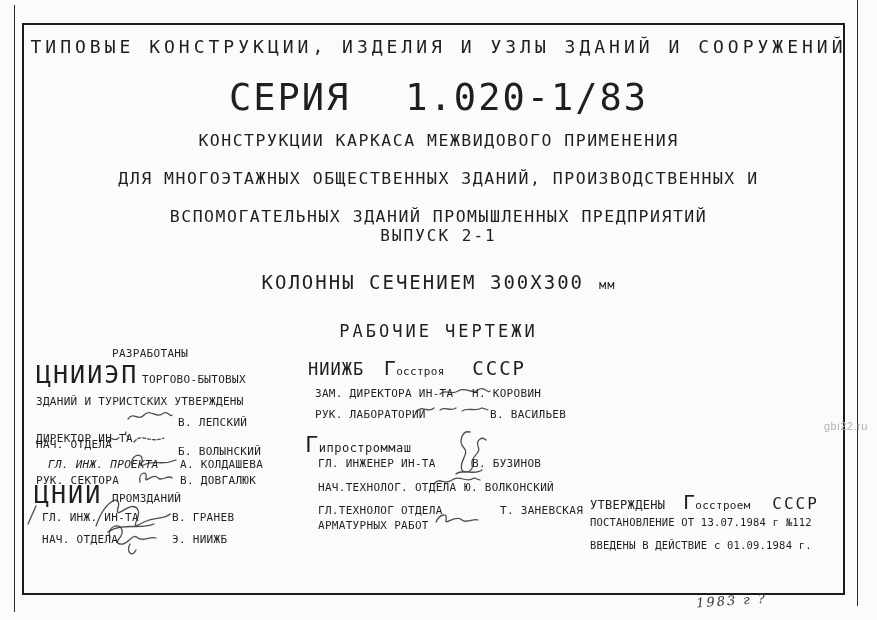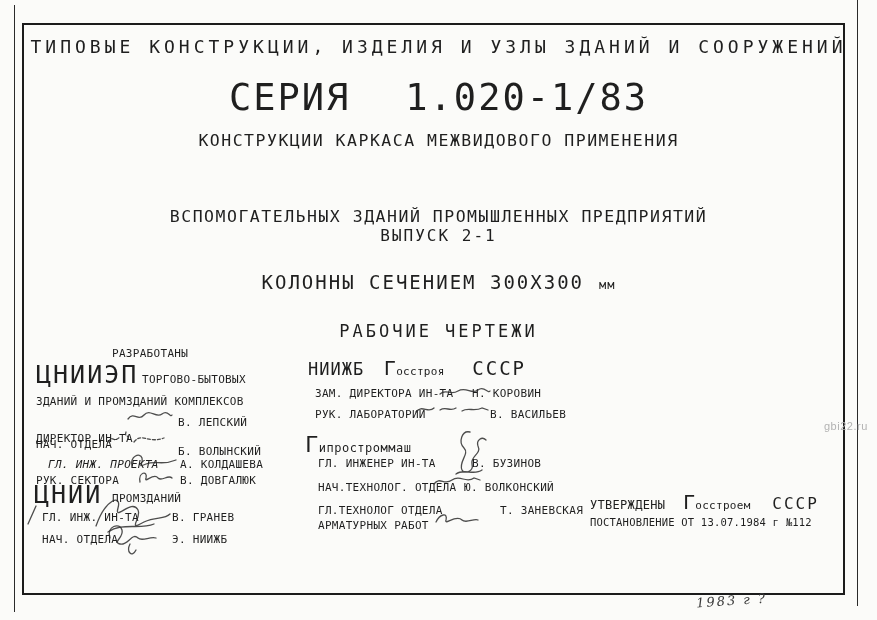--- a/index.html
+++ b/index.html
@@ -50,36 +50,36 @@
   <div class="edge-line edge-right"></div>
   <div class="frame"></div>
 
   <div class="abs center t-top">ТИПОВЫЕ КОНСТРУКЦИИ, ИЗДЕЛИЯ И УЗЛЫ ЗДАНИЙ И СООРУЖЕНИЙ</div>
 
   <div class="abs center t-series">
     <span>СЕРИЯ</span><span class="gap"></span><span>1.020-1/83</span>
   </div>
 
   <div class="abs center t-sub"><span>КОНСТРУКЦИИ КАРКАСА МЕЖВИДОВОГО ПРИМЕНЕНИЯ</span><br>
-    <br>
+    <span>ДЛЯ МНОГОЭТАЖНЫХ ОБЩЕСТВЕННЫХ ЗДАНИЙ, ПРОИЗВОДСТВЕННЫХ И</span><br>
     <span>ВСПОМОГАТЕЛЬНЫХ ЗДАНИЙ ПРОМЫШЛЕННЫХ ПРЕДПРИЯТИЙ</span>
   </div>
 
   <div class="abs center t-issue">ВЫПУСК 2-1</div>
 
   <div class="abs center t-section">
     <span>КОЛОННЫ СЕЧЕНИЕМ 300Х300</span><span class="t-units">мм</span>
   </div>
 
   <div class="abs center t-draw">РАБОЧИЕ ЧЕРТЕЖИ</div>
 
   <div class="abs sm" style="left:112px;top:347px;">РАЗРАБОТАНЫ</div>
   <div class="abs org-big" style="left:36px;top:360px;">ЦНИИЭП</div>
   <div class="abs sm" style="left:142px;top:373px;">ТОРГОВО-БЫТОВЫХ</div>
-  <div class="abs sm" style="left:36px;top:395px;">ЗДАНИЙ И ПРОМЗДАНИЙ КОМПЛЕКСОВ</div>
+  <div class="abs sm" style="left:36px;top:395px;">ЗДАНИЙ И ТУРИСТСКИХ УТВЕРЖДЕНЫ</div>
 
   <div class="abs sm" style="left:36px;top:416px;margin-top:16px;">ДИРЕКТОР ИН-ТА</div>
   <div class="abs sm" style="left:178px;top:416px;">В. ЛЕПСКИЙ</div>
   <div class="abs sm" style="left:36px;top:438px;">НАЧ. ОТДЕЛА</div>
   <div class="abs sm" style="left:178px;top:438px;margin-top:7px;">Б. ВОЛЫНСКИЙ</div>
   <div class="abs sm" style="left:48px;top:458px;font-style:italic;">ГЛ. ИНЖ. ПРОЕКТА</div>
   <div class="abs sm" style="left:180px;top:458px;">А. КОЛДАШЕВА</div>
   <div class="abs sm" style="left:36px;top:474px;">РУК. СЕКТОРА</div>
   <div class="abs sm" style="left:180px;top:474px;">В. ДОВГАЛЮК</div>
 
@@ -109,20 +109,21 @@
   <div class="abs sm" style="left:318px;top:504px;">ГЛ.ТЕХНОЛОГ ОТДЕЛА</div>
   <div class="abs sm" style="left:318px;top:519px;">АРМАТУРНЫХ РАБОТ</div>
   <div class="abs sm" style="left:500px;top:504px;">Т. ЗАНЕВСКАЯ</div>
 
   <div class="abs" style="left:590px;top:490px;">
     <span class="sm" style="font-size:12px;">УТВЕРЖДЕНЫ</span>
     <span class="firstbig" style="margin-left:8px;">Госстроем</span>
     <span style="font-size:16px;letter-spacing:2px;margin-left:12px;">СССР</span>
   </div>
   <div class="abs xs" style="left:590px;top:516px;">ПОСТАНОВЛЕНИЕ ОТ 13.07.1984 г №112</div>
+  <div class="abs xs" style="left:590px;top:539px;">ВВЕДЕНЫ В ДЕЙСТВИЕ с 01.09.1984 г.</div>
 
   <div class="abs sig" style="left:126px;top:409px;">
     <svg width="48" height="14" viewBox="0 0 48 14">
         <path d="M2,10 C8,2 12,13 18,6 S30,10 36,5 S44,9 46,6"></path>
       </svg>
   </div>
   <div class="abs sig" style="left:104px;top:428px;">
     <svg width="64" height="18" viewBox="0 0 64 18">
         <path d="M4,14 C10,6 8,16 16,9 M22,4 C20,10 26,6 24,12 M30,14 C38,4 44,16 60,10" stroke-dasharray="3 2"></path>
       </svg>

